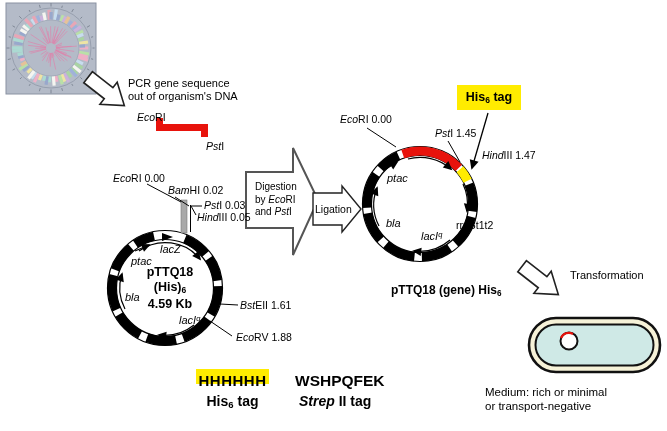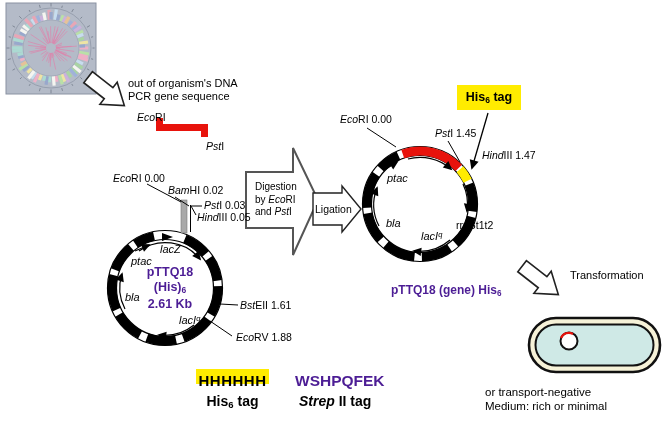--- a/index.html
+++ b/index.html
@@ -2,21 +2,21 @@
 <html><head>
 <meta charset="utf-8">
 <style>
   html,body{margin:0;padding:0}
   body{width:667px;height:431px;position:relative;background:#fff;overflow:hidden;
        font-family:"Liberation Sans","DejaVu Sans",sans-serif;color:#000}
   svg{position:absolute;left:0;top:0}
   .lbl{position:absolute;white-space:nowrap;font-size:10.5px;line-height:1.18}
   .it{font-style:italic}
   .b{font-weight:bold}
-  .red{color:#4c1d95}
+  .red{color:#000000}
   .ctr{text-align:center}
   .yellowbox{position:absolute;background:#ffec00;font-weight:bold;text-align:center;white-space:nowrap}
   sub{font-size:68%;vertical-align:-0.25em}
   sup{font-size:68%;vertical-align:0.45em}
 </style>
 </head>
 <body>
 
 <svg width="667" height="431" viewBox="0 0 667 431">
   <defs>
@@ -224,22 +224,22 @@
 
   <g>
     <rect x="529" y="318" width="131" height="54" rx="27" stroke="#111" stroke-width="2.6" fill="#f6f2d8"></rect>
     <rect x="535.5" y="324.5" width="118" height="41" rx="20.5" stroke="#111" stroke-width="2" fill="#cfe9e6"></rect>
     <circle cx="569" cy="341" r="8.5" fill="#fff" stroke="#111" stroke-width="2"></circle>
     <path d="M561,338 A8.5,8.5 0 0 1 573,334" fill="none" stroke-width="2.2" stroke="#e8130c"></path>
   </g>
 </svg>
 
 <div class="lbl" style="left:128px;top:77px;font-size:11px">
+  <span style="display:block">PCR gene sequence</span>
   <span style="display:block">out of organism's DNA</span>
-  <span style="display:block">PCR gene sequence</span>
 </div>
 
 <div class="lbl" style="left:137px;top:111px"><span class="it">Eco</span><span>RI</span></div>
 <div class="lbl" style="left:206px;top:140px"><span class="it">Pst</span><span>I</span></div>
 
 <div class="lbl" style="left:255px;top:181px;font-size:10px;line-height:12.5px">
   <span style="display:block">Digestion</span>
   <span style="display:block"><span>by </span><span class="it">Eco</span><span>RI</span></span>
   <span style="display:block"><span>and </span><span class="it">Pst</span><span>I</span></span>
 </div>
@@ -254,21 +254,21 @@
 <div class="lbl" style="left:236px;top:331px"><span class="it">Eco</span><span>RV 1.88</span></div>
 
 <div class="lbl it" style="left:160px;top:243px;font-size:11px">lacZ</div>
 <div class="lbl it" style="left:131px;top:255px;font-size:11px">ptac</div>
 <div class="lbl it" style="left:125px;top:291px;font-size:11px">bla</div>
 <div class="lbl it" style="left:179px;top:314px;font-size:11px"><span>lacI</span><sup>q</sup></div>
 
 <div class="lbl b red ctr" style="left:132px;top:265px;width:76px;font-size:12.5px;line-height:14.5px">
   <span style="display:block">pTTQ18</span>
   <span style="display:block"><span>(His)</span><sub>6</sub></span>
-  <span style="display:block">2.61 Kb</span>
+  <span style="display:block">4.59 Kb</span>
 </div>
 
 <div class="lbl" style="left:340px;top:113px"><span class="it">Eco</span><span>RI 0.00</span></div>
 <div class="lbl" style="left:435px;top:127px"><span class="it">Pst</span><span>I 1.45</span></div>
 <div class="lbl" style="left:482px;top:149px"><span class="it">Hind</span><span>III 1.47</span></div>
 
 <div class="yellowbox" style="left:457px;top:85px;width:64px;height:25px;font-size:12.5px;line-height:25px"><span>His</span><sub>6</sub><span> tag</span></div>
 
 <div class="lbl it" style="left:387px;top:172px;font-size:11px">ptac</div>
 <div class="lbl it" style="left:386px;top:217px;font-size:11px">bla</div>
@@ -278,15 +278,15 @@
 <div class="lbl b red" style="left:391px;top:283px;font-size:12px"><span>pTTQ18 (gene) His</span><sub>6</sub></div>
 
 <div class="lbl" style="left:570px;top:269px;font-size:11px">Transformation</div>
 
 <div class="yellowbox" style="left:196px;top:369px;width:73px;height:15px;font-size:15px;line-height:23px;letter-spacing:0.5px">HHHHHH</div>
 <div class="lbl b ctr" style="left:196px;top:393px;width:73px;font-size:14px"><span>His</span><sub>6</sub><span> tag</span></div>
 <div class="lbl b red" style="left:295px;top:372px;font-size:15.5px">WSHPQFEK</div>
 <div class="lbl b" style="left:299px;top:393px;font-size:14px"><span class="it">Strep</span><span> II tag</span></div>
 
 <div class="lbl" style="left:485px;top:386px;font-size:11.5px;line-height:13.5px">
+  <span style="display:block">Medium: rich or minimal</span>
   <span style="display:block">or transport-negative</span>
-  <span style="display:block">Medium: rich or minimal</span>
 </div>
 
 </body></html>

